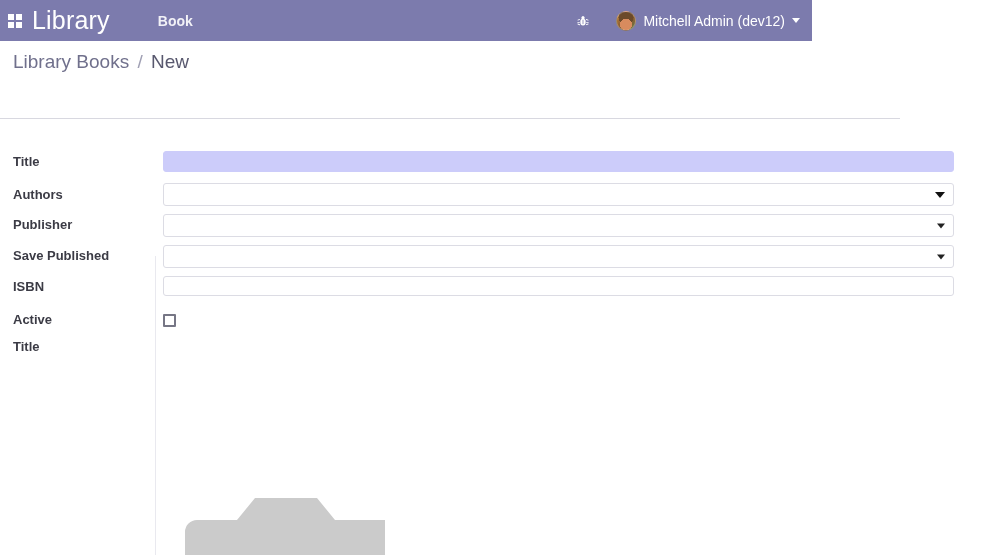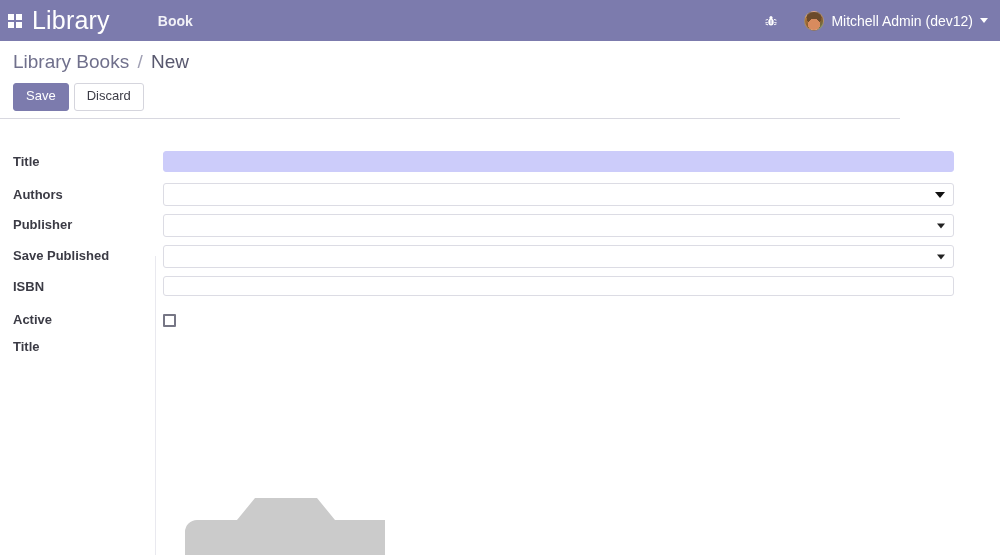--- a/index.html
+++ b/index.html
@@ -7,21 +7,21 @@
     margin: 0; padding: 0;
     width: 1000px; height: 555px;
     background: #ffffff;
     font-family: "Liberation Sans", sans-serif;
     overflow: hidden;
   }
 
   
   .navbar {
     position: absolute; left: 0; top: 0;
-    width: 1000px; height: 41px;
+    width: 812px; height: 41px;
     background: #7c7bad;
     display: flex; align-items: center;
   }
   .apps-icon {
     width: 14px; height: 14px;
     margin-left: 8px; margin-right: 10px;
     display: grid;
     grid-template-columns: 6px 6px;
     grid-template-rows: 6px 6px;
     gap: 2px;
@@ -213,24 +213,20 @@
     <div class="caret-down"></div>
   </div>
 </div>
 
 <div class="control-panel">
   <div class="breadcrumb">
     <span class="crumb-link">Library Books</span>
     <span class="crumb-sep">/</span>
     <span class="crumb-cur">New</span>
   </div>
-  <div class="btn-row">
-    <button class="btn btn-save">Save</button>
-    <button class="btn btn-discard">Discard</button>
-  </div>
 </div>
 
 <div class="sheet">
   <div class="sheet-divider"></div>
 
   <div class="form">
 
     <div class="frow" style="top:32px;">
       <div class="flabel" style="top:3px;">Title</div>
       <div class="fctrl" style="top:0px;">

